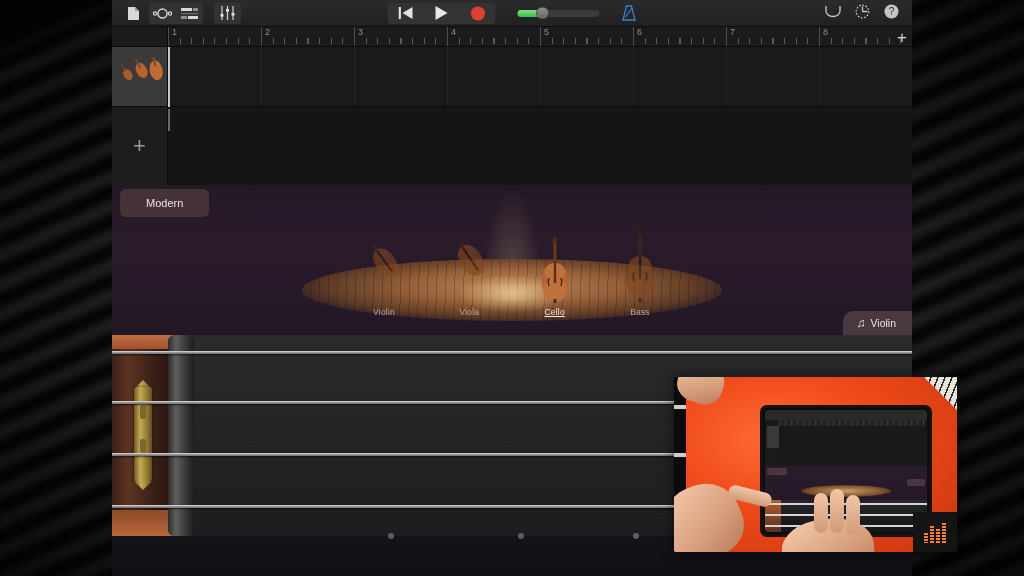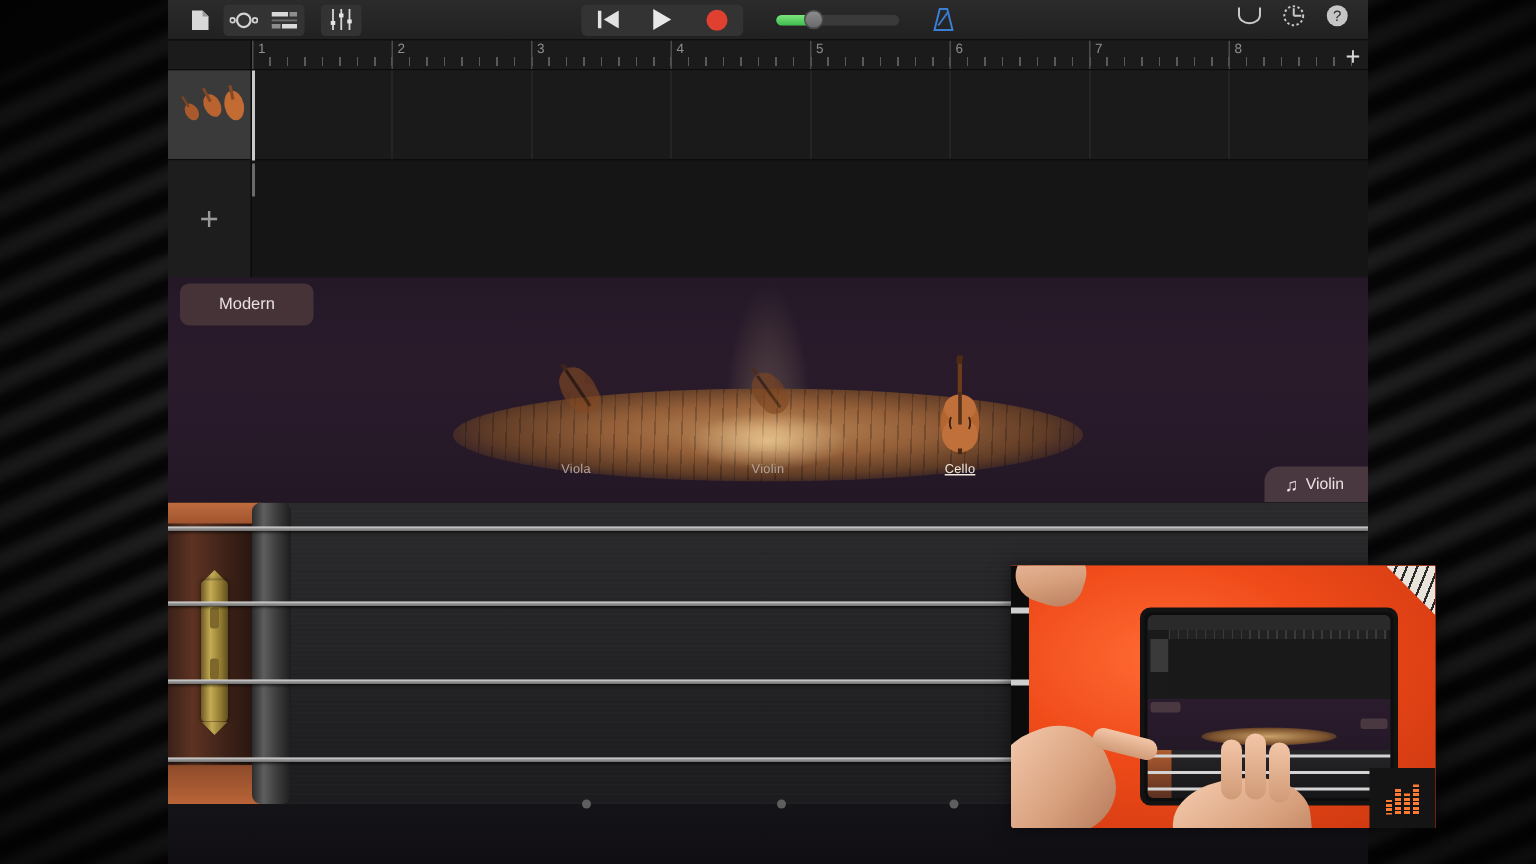--- a/index.html
+++ b/index.html
@@ -655,62 +655,77 @@
     </div>
 
     <div class="stage-panel">
       <div class="stage-glow"></div>
       <div class="stage-floor"></div>
       <div class="stage-spot"></div>
 
       <div class="instruments" id="instruments">
           <div class="inst">
             <div class="inst-art" style="opacity: 0.62; filter: brightness(0.72);">
+              <svg width="56" height="58" viewBox="0 0 56 58">
+                <g transform="translate(6,14) rotate(-36)">
+                  <rect x="16" y="-16" width="2.6" height="20" fill="#6e3c1c"></rect>
+                  <path d="M17 -18l3 1-1 4-3-1z" fill="#4e2a14"></path>
+                  <ellipse cx="17" cy="16" rx="10" ry="15" fill="#a85c2c"></ellipse>
+                  <ellipse cx="17" cy="9" rx="8.4" ry="7" fill="#b3642f"></ellipse>
+                  <ellipse cx="17" cy="22" rx="9.4" ry="9" fill="#b3642f"></ellipse>
+                  <rect x="16" y="2" width="2" height="26" fill="#4a2711"></rect>
+                </g>
+              </svg>
+            </div>
+            <div class="inst-label">Violin</div>
+          </div>
+          <div class="inst">
+            <div class="inst-art" style="opacity: 0.62; filter: brightness(0.72);">
               <svg width="58" height="60" viewBox="0 0 58 60">
                 <g transform="translate(6,12) rotate(-34)">
                   <rect x="17" y="-18" width="2.8" height="22" fill="#6e3c1c"></rect>
                   <path d="M18 -20l3.2 1-1 4.4-3.2-1z" fill="#4e2a14"></path>
                   <ellipse cx="18" cy="18" rx="11" ry="16.5" fill="#ab5e2d"></ellipse>
                   <ellipse cx="18" cy="10" rx="9.2" ry="7.6" fill="#b86630"></ellipse>
                   <ellipse cx="18" cy="25" rx="10.2" ry="10" fill="#b86630"></ellipse>
                   <rect x="17" y="2" width="2.2" height="29" fill="#4a2711"></rect>
                 </g>
               </svg>
             </div>
             <div class="inst-label">Viola</div>
-          </div>
-          <div class="inst">
-            <div class="inst-art" style="opacity: 0.62; filter: brightness(0.72);">
-              <svg width="56" height="58" viewBox="0 0 56 58">
-                <g transform="translate(6,14) rotate(-36)">
-                  <rect x="16" y="-16" width="2.6" height="20" fill="#6e3c1c"></rect>
-                  <path d="M17 -18l3 1-1 4-3-1z" fill="#4e2a14"></path>
-                  <ellipse cx="17" cy="16" rx="10" ry="15" fill="#a85c2c"></ellipse>
-                  <ellipse cx="17" cy="9" rx="8.4" ry="7" fill="#b3642f"></ellipse>
-                  <ellipse cx="17" cy="22" rx="9.4" ry="9" fill="#b3642f"></ellipse>
-                  <rect x="16" y="2" width="2" height="26" fill="#4a2711"></rect>
-                </g>
-              </svg>
-            </div>
-            <div class="inst-label">Violin</div>
           </div>
           <div class="inst selected">
             <div class="inst-art">
               <svg width="50" height="66" viewBox="0 0 50 66">
                 <rect x="23.5" y="0" width="2.8" height="26" fill="#6e3c1c"></rect>
                 <path d="M23 0l4 0.6-0.6 5-4-0.6z" fill="#4e2a14"></path>
                 <ellipse cx="25" cy="45" rx="13" ry="19" fill="#b3642f"></ellipse>
                 <ellipse cx="25" cy="35" rx="10.6" ry="9" fill="#c0703a"></ellipse>
                 <ellipse cx="25" cy="53" rx="12" ry="11.5" fill="#c0703a"></ellipse>
                 <rect x="23.8" y="24" width="2.4" height="22" fill="#56301a"></rect>
                 <path d="M19 41q-1.6 4 0 8M31 41q1.6 4 0 8" stroke="#3d2112" stroke-width="1.3" fill="none"></path>
                 <rect x="23.6" y="62" width="2.8" height="4" fill="#4a2711"></rect>
               </svg>
             </div>
             <div class="inst-label">Cello</div>
+          </div>
+          <div class="inst">
+            <div class="inst-art" style="opacity: 0.62; filter: brightness(0.72);">
+              <svg width="50" height="74" viewBox="0 0 50 74">
+                <rect x="23.5" y="0" width="3" height="28" fill="#6e3c1c"></rect>
+                <path d="M22.6 0l4.4 0.6-0.6 5.4-4.4-0.6z" fill="#4e2a14"></path>
+                <ellipse cx="25" cy="48" rx="14" ry="21" fill="#a85b2c"></ellipse>
+                <ellipse cx="25" cy="37" rx="11.4" ry="10" fill="#b5642f"></ellipse>
+                <ellipse cx="25" cy="57" rx="12.8" ry="12.5" fill="#b5642f"></ellipse>
+                <rect x="23.8" y="26" width="2.6" height="24" fill="#4f2c16"></rect>
+                <path d="M19 43q-1.8 4.4 0 9M31 43q1.8 4.4 0 9" stroke="#3a1f11" stroke-width="1.4" fill="none"></path>
+                <rect x="23.6" y="69" width="3" height="5" fill="#452510"></rect>
+              </svg>
+            </div>
+            <div class="inst-label">Bass</div>
           </div>
         </div>
 
       <div class="modern-btn">Modern</div>
 
 
       <div class="scale-btn">
         <span class="scale-note">♫</span>
         <span>Violin</span>
       </div>

